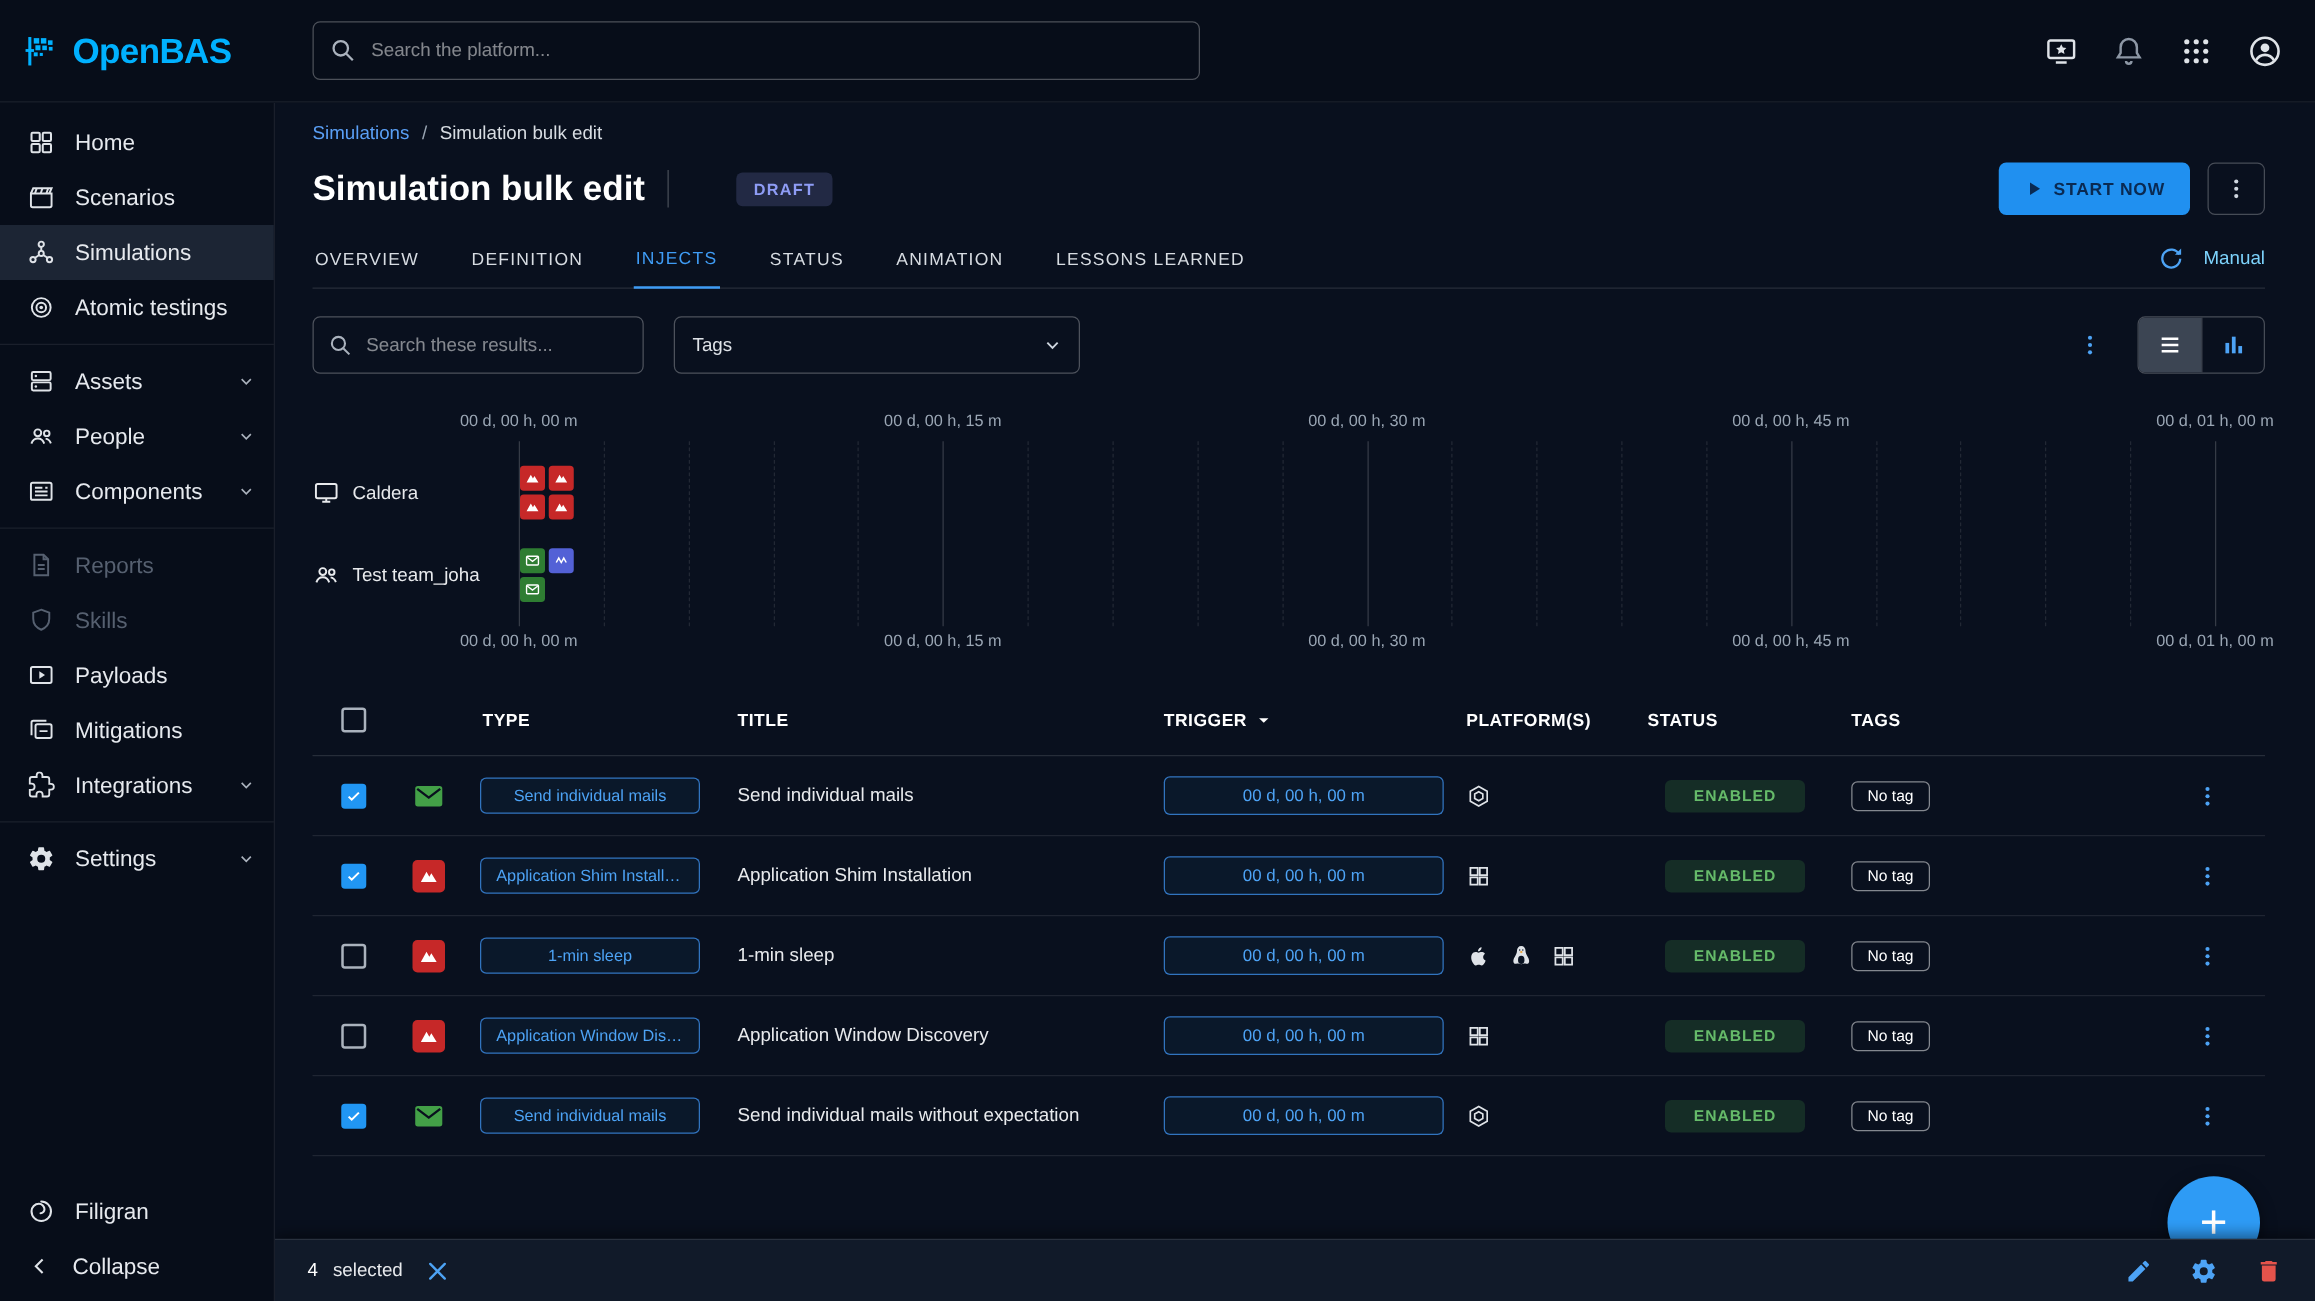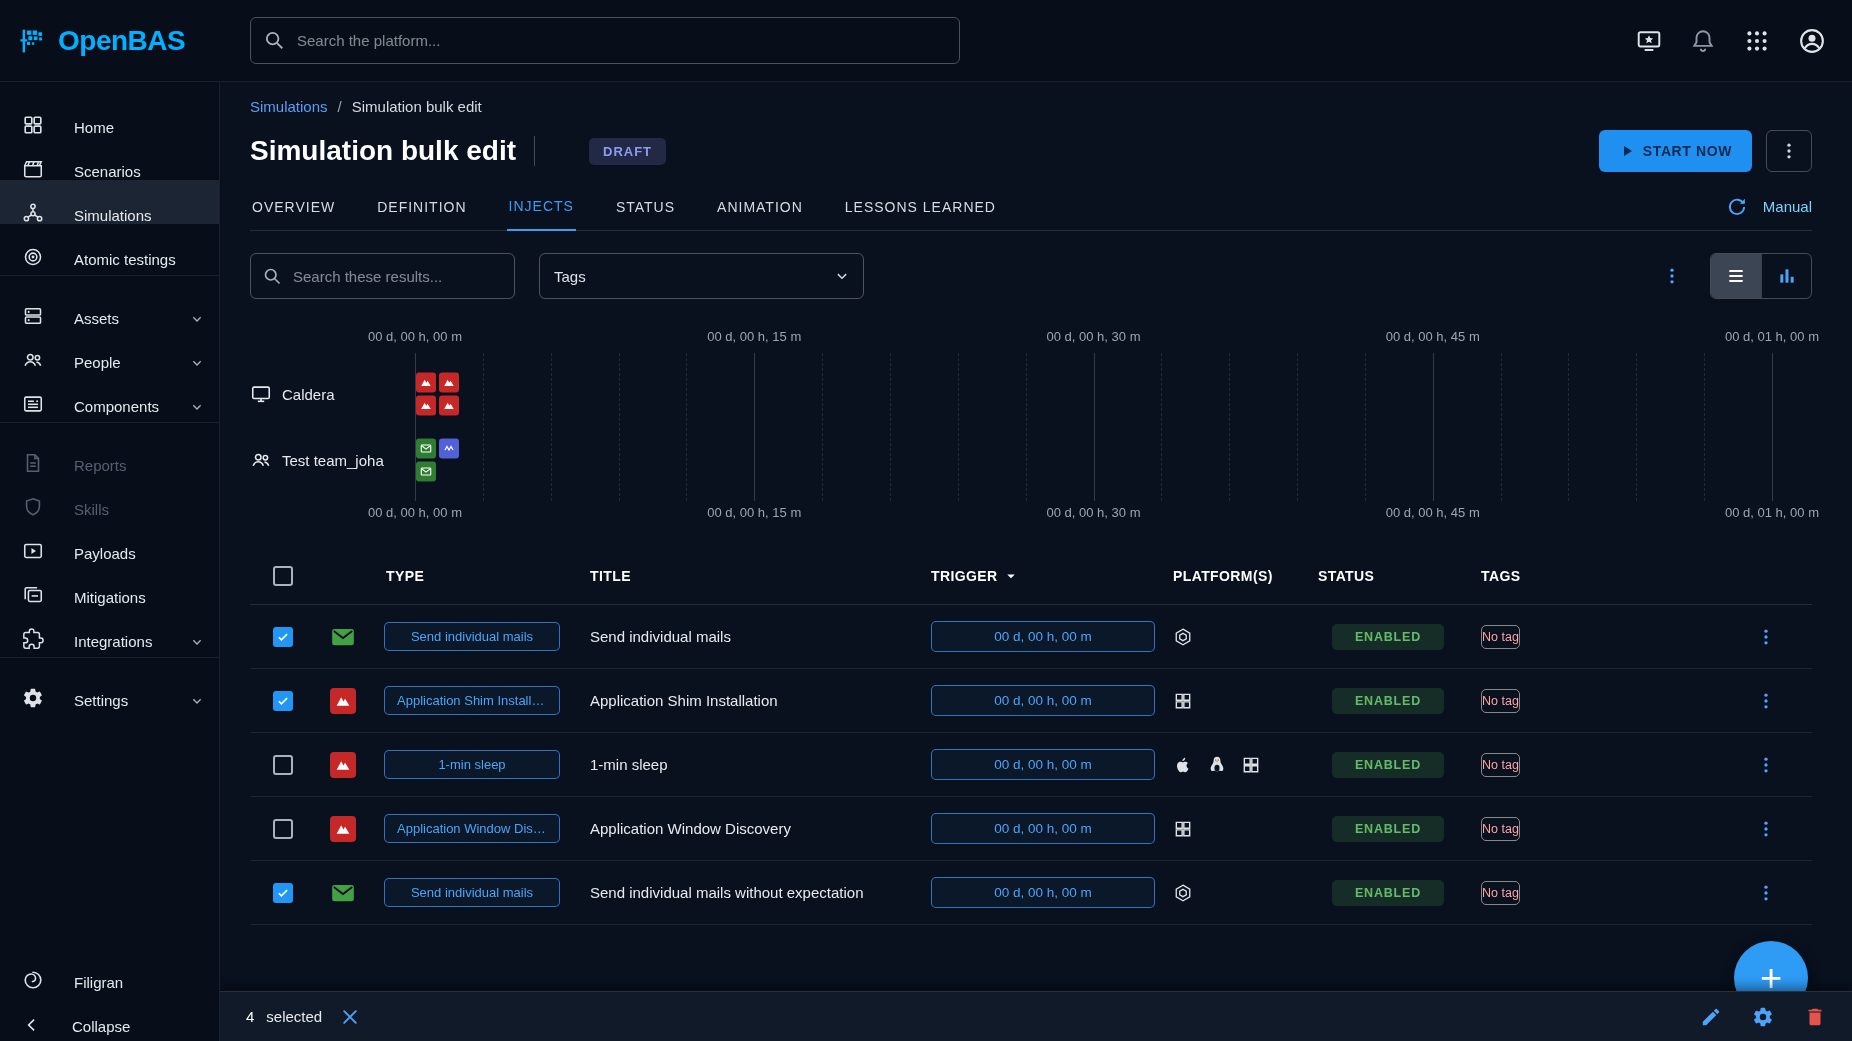--- a/index.html
+++ b/index.html
@@ -22,22 +22,22 @@
     border:1px solid rgba(255,255,255,0.28);border-radius:6px;padding:0 14px 0 46px;outline:none;
     font-family:"Liberation Sans",sans-serif;}
   .topbar-search input::placeholder{color:rgba(255,255,255,0.5);}
   .topbar-icons{margin-left:auto;display:flex;align-items:center;gap:28px;padding-right:26px;color:#dfe3e8;}
   .topbar-icons .tb-btn{cursor:pointer;}
 
   
   .sidebar{position:fixed;top:82px;left:0;bottom:0;width:220px;background:#070d19;
     border-right:1px solid rgba(255,255,255,0.08);display:flex;flex-direction:column;
     padding-top:10px;z-index:25;}
-  .nav-item{height:44px;display:flex;align-items:flex-end;gap:30px;padding:0 14px 0 22px;
-    font-size:15px;color:#e6e9ee;cursor:pointer;white-space:nowrap;}
+  .nav-item{height:44px;display:flex;align-items:center;gap:16px;padding:0 14px 0 22px;
+    font-size:18px;color:#e6e9ee;cursor:pointer;white-space:nowrap;}
   .nav-item .n-ic{color:#dfe3e8;flex:0 0 auto;}
   .nav-item.active{background:#1c2534;}
   .nav-item.disabled{color:#566070;}
   .nav-item.disabled .n-ic{color:#566070;}
   .nav-item .chev{margin-left:auto;color:#aab2bd;}
   .nav-divider{border-top:1px solid rgba(255,255,255,0.08);margin:7px 0;}
   .sidebar-footer{margin-top:auto;padding-bottom:6px;}
 
   
   .content{position:absolute;top:82px;left:220px;right:0;bottom:0;padding:16px 40px 0 30px;overflow:hidden;}
@@ -122,22 +122,22 @@
     align-items:center;justify-content:center;cursor:pointer;background:transparent;}
   .cb.checked{background:#2196f3;border-color:#2196f3;}
 
   .chip-outline{max-width:176px;margin-left:14px;padding:6px 12px;border:1px solid rgba(60,140,230,0.8);
     border-radius:5px;background:rgba(33,150,243,0.06);color:#4da3f5;font-size:13px;white-space:nowrap;
     overflow:hidden;text-overflow:ellipsis;flex:1 1 auto;text-align:center;}
   .chip-trigger{width:224px;margin-left:0;padding:7px 0;border:1px solid rgba(60,140,230,0.8);
     border-radius:5px;background:rgba(33,150,243,0.06);color:#4da3f5;font-size:13.5px;text-align:center;}
   .chip-status{width:112px;margin-left:22px;padding:6px 0;border-radius:5px;background:rgba(76,175,80,0.18);
     color:#66bb6a;font-size:12.5px;font-weight:700;letter-spacing:0.8px;text-align:center;}
-  .chip-tag{padding:4px 0;border:1px solid rgba(255,255,255,0.5);border-radius:5px;
-    color:#fca5a5;font-size:12.5px;}
+  .chip-tag{padding:4px 12px;border:1px solid rgba(255,255,255,0.5);border-radius:5px;
+    color:#ffffff;font-size:12.5px;}
   .type-icon{display:flex;align-items:center;justify-content:center;}
   .type-icon.sqbig{width:26px;height:26px;border-radius:4px;}
   .env-green{color:#43a047;}
 
   
   .selbar{position:fixed;left:220px;right:0;bottom:0;height:50px;background:#111a29;
     border-top:1px solid rgba(255,255,255,0.1);display:flex;align-items:center;
     padding:0 26px;z-index:20;box-shadow:0 -4px 10px rgba(0,0,0,0.4);}
   .selbar .count{font-size:15px;color:#fff;margin-right:12px;}
   .selbar .sel-label{font-size:15px;color:#e8eaed;margin-right:18px;}

